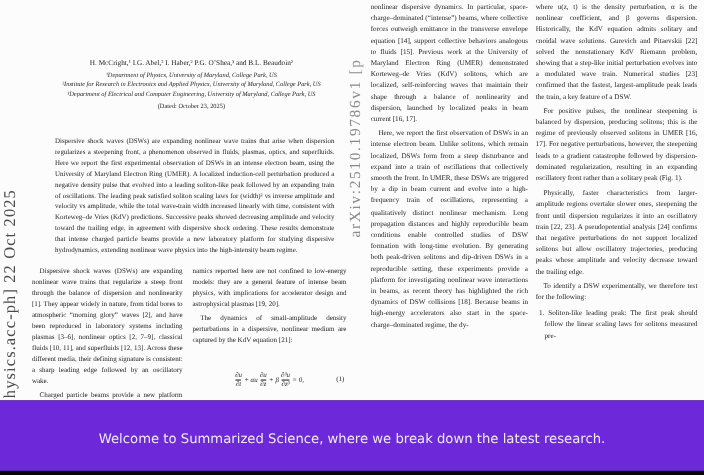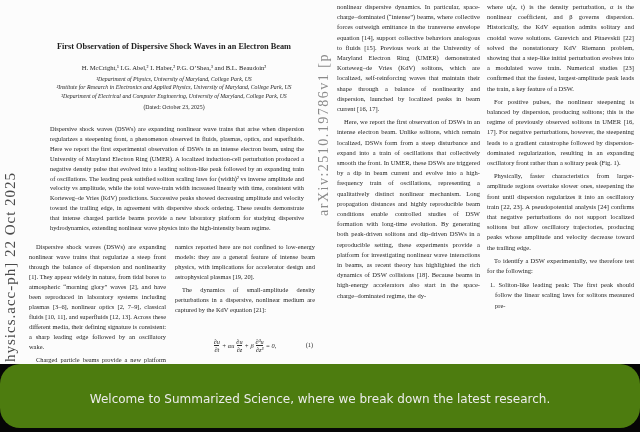--- a/index.html
+++ b/index.html
@@ -51,41 +51,39 @@
   }
   .frac { display:inline-flex; flex-direction:column; align-items:center; line-height:7px; }
   .frac .den { border-top:0.7px solid #2a2a2a; }
   .eqnum {
     position:absolute; right:2px; top:7px; font-style:normal; font-size:6.3px;
   }
 
   
   .caption-bar {
     position:absolute; left:0; top:364px; width:640px; height:64px;
-    background:#4d7c0f;
-    border-radius:20px;
+    background:#6d28d9;
   }
   .caption-text {
     padding-top:28px; text-align:center;
     font-family:"DejaVu Sans","Liberation Sans",sans-serif;
     font-size:12px; color:#ececec;
   }
 </style>
 </head>
 <body>
 
 <div class="frame">
 
   <div class="paper">
 
     <div class="wm wm-left">hysics.acc-ph] 22 Oct 2025</div>
     <div class="wm wm-right">arXiv:2510.19786v1  [p</div>
 
     <div class="titleblock">
-      <div class="ptitle">First Observation of Dispersive Shock Waves in an Electron Beam</div>
       <div class="authors">H. McCright,¹ I.G. Abel,² I. Haber,² P.G. O’Shea,³ and B.L. Beaudoin²</div>
       <div class="affil affil-first">¹Department of Physics, University of Maryland, College Park, US</div>
       <div class="affil">²Institute for Research in Electronics and Applied Physics, University of Maryland, College Park, US</div>
       <div class="affil">³Department of Electrical and Computer Engineering, University of Maryland, College Park, US</div>
       <div class="dated">(Dated: October 23, 2025)</div>
     </div>
 
     <div class="abstract">Dispersive shock waves (DSWs) are expanding nonlinear wave trains that arise when dispersion regularizes a steepening front, a phenomenon observed in fluids, plasmas, optics, and superfluids. Here we report the first experimental observation of DSWs in an intense electron beam, using the University of Maryland Electron Ring (UMER). A localized induction-cell perturbation produced a negative density pulse that evolved into a leading soliton-like peak followed by an expanding train of oscillations. The leading peak satisfied soliton scaling laws for (width)² vs inverse amplitude and velocity vs amplitude, while the total wave-train width increased linearly with time, consistent with Korteweg–de Vries (KdV) predictions. Successive peaks showed decreasing amplitude and velocity toward the trailing edge, in agreement with dispersive shock ordering. These results demonstrate that intense charged particle beams provide a new laboratory platform for studying dispersive hydrodynamics, extending nonlinear wave physics into the high-intensity beam regime.</div>
 
     <div class="col col-a">

